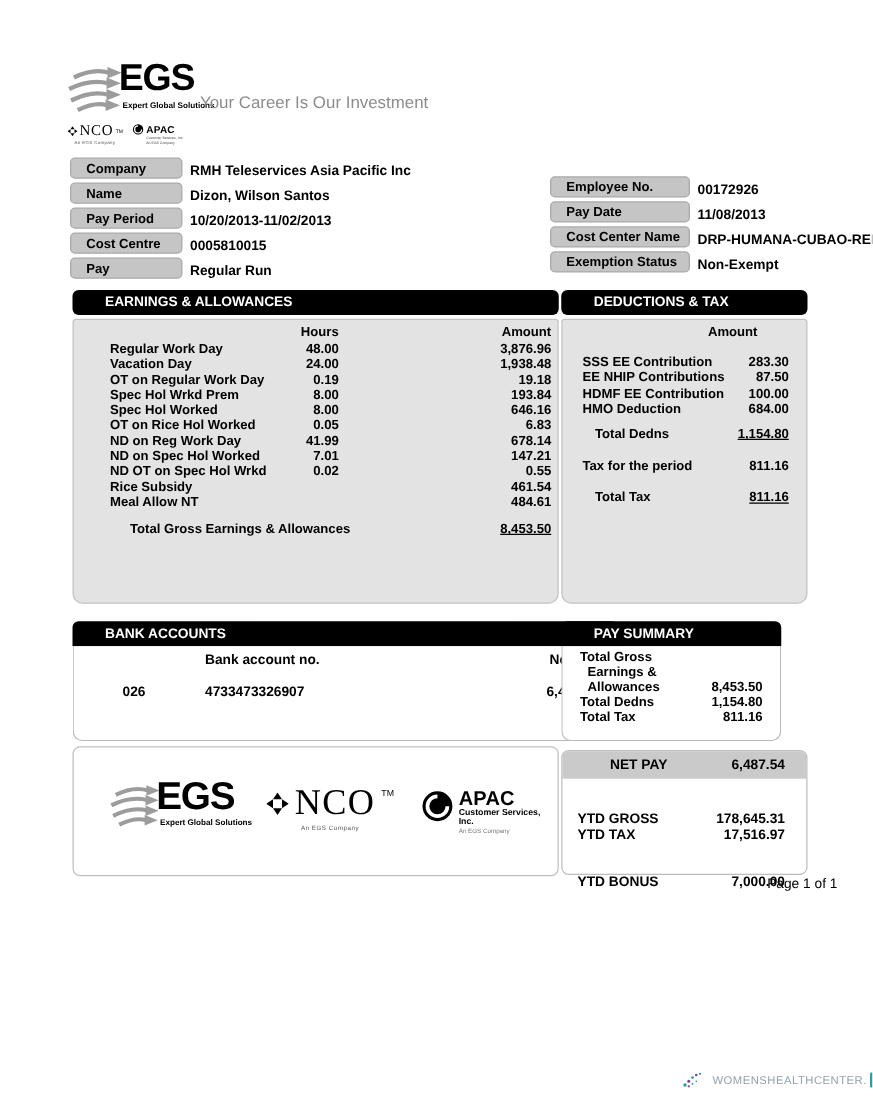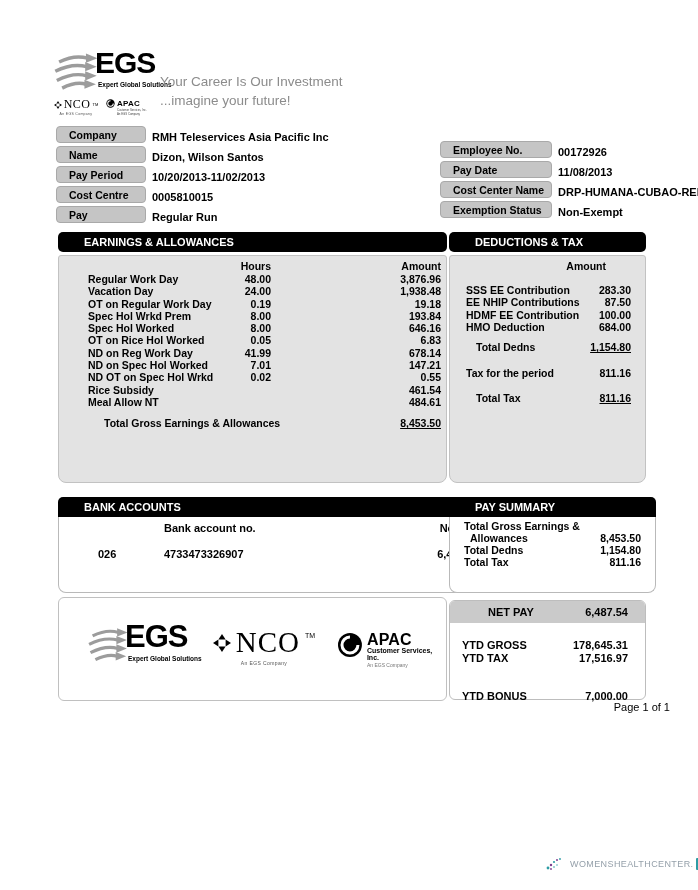--- a/index.html
+++ b/index.html
@@ -67,21 +67,21 @@
   .bank-box { position:absolute; left:58px; top:497px; width:437px; }
   .bank-body { height:76px; padding-top:5px; font-size:11px; font-weight:bold; }
   .bhead { position:relative; height:13px; }
   .bhead .acc-h { position:absolute; left:105px; }
   .bhead .np-h { position:absolute; right:14px; }
   .brow { position:relative; height:13px; margin-top:13px; }
   .brow .code { position:absolute; left:39px; }
   .brow .acc { position:absolute; left:105px; }
   .brow .np { position:absolute; right:14px; }
 
-  .ps-box { position:absolute; left:449px; top:497px; width:207px; }
+  .ps-box { position:absolute; left:449px; top:497px; width:176px; }
   .ps-body { height:76px; padding:3px 14px 0 14px; font-size:10.5px; font-weight:bold; }
   .ps-row { display:flex; justify-content:space-between; align-items:flex-end; line-height:12px; }
   .ps-row .lbl { width:128px; padding-left:6px; text-indent:-6px; }
 
   
   .logos-box { position:absolute; left:58px; top:597px; width:389px; height:104px;
                border:1px solid #c0c0c0; border-radius:6px; background:#fff; }
   .lg-egs { position:absolute; left:28px; top:24px; width:130px; height:52px; }
   .lg-egs .swoosh { position:absolute; left:0; top:4px; width:42px; height:38px; }
   .lg-egs .egs-word2 { position:absolute; left:38px; top:-3px; font-size:31px; font-weight:bold; letter-spacing:-1px; }
@@ -95,21 +95,21 @@
   .lg-apac .aname { font-size:16px; font-weight:bold; letter-spacing:0.2px; line-height:15px; }
   .lg-apac .asub1 { font-size:7px; font-weight:bold; }
   .lg-apac .asub2 { font-size:5px; color:#777; margin-top:1px; }
 
   
   .np-box { position:absolute; left:449px; top:600px; width:197px; height:100px;
             border:1px solid #bdbdbd; border-radius:6px; background:#fff; }
   .np-bar { background:#cacaca; border-radius:5px 5px 0 0; height:22px; display:flex;
             justify-content:space-between; padding:0 17px 0 38px; align-items:center;
             font-size:11px; font-weight:bold; }
-  .ytd { padding-top:16px;text-align:right; }
+  .ytd { padding-top:26px;text-align:right; }
   .ytd-row { display:flex; justify-content:space-between; padding:0 17px 0 12px;
              font-size:11px; font-weight:bold; line-height:13px; }
   .ytd div:nth-of-type(3) { margin-top:25px; }
 
   .page-num { position:absolute; top:701px; right:28px; font-size:11px; }
 
   
   .wm { position:absolute; left:545px; top:856px; display:flex; align-items:center; gap:3px; }
   .wm .wm-text { font-size:9px; color:#95a0aa; letter-spacing:0.4px; }
   .wm .wm-org { background:#2d9ca4; color:#fff; font-size:8.5px; font-weight:bold;
@@ -162,21 +162,20 @@
     </svg>
     <div class="acol">
       <div class="aname">APAC</div>
       <div class="asub">Customer Services, Inc.</div>
       <div class="asub">An EGS Company</div>
     </div>
   </div>
 
   <div class="slogan">
     <div>Your Career Is Our Investment</div>
-    <div>...imagine your future!</div>
   </div>
 
   <div class="info-col info-left">
 
       <div class="info-row">
         <span class="chip">Company</span>
         <span class="ival">RMH Teleservices Asia Pacific Inc</span>
       </div>
 
       <div class="info-row">

